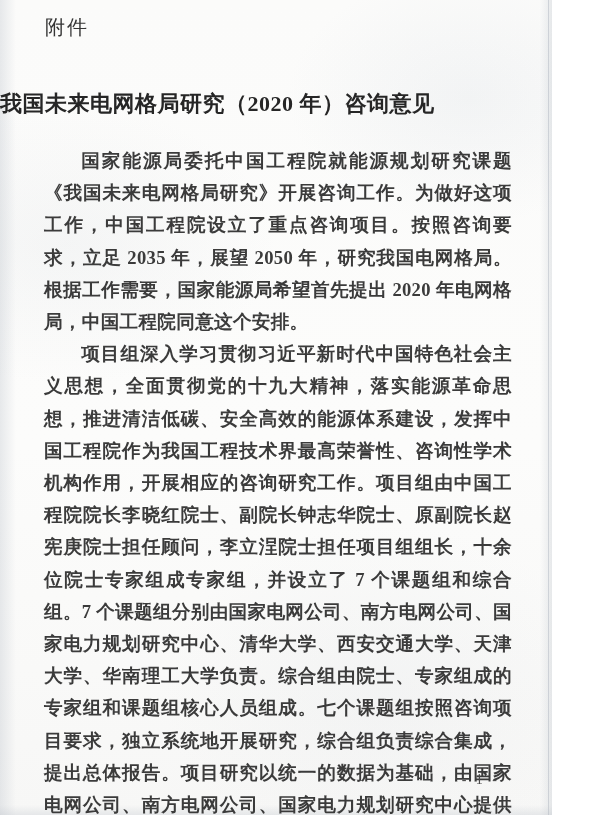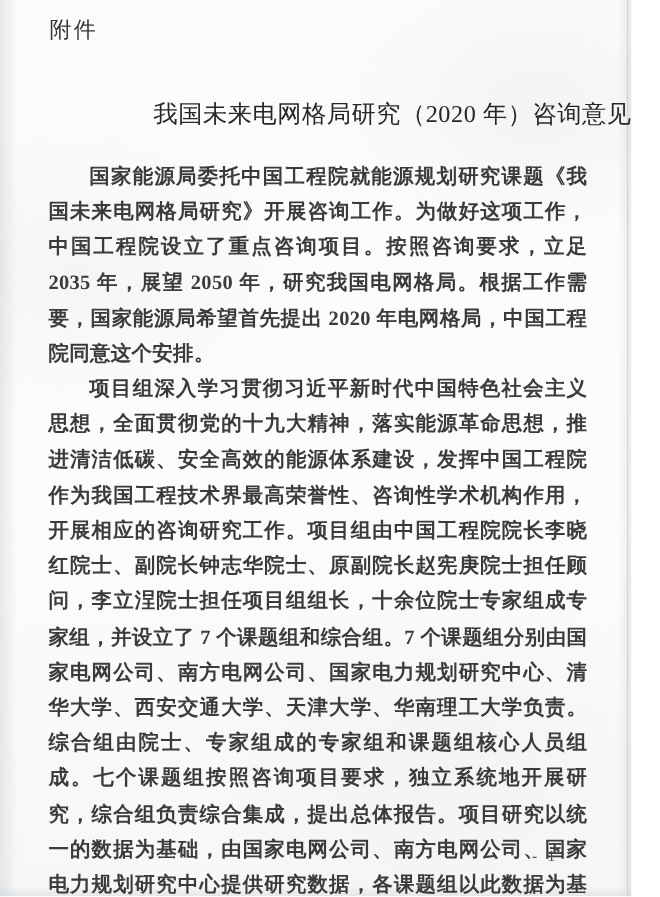--- a/index.html
+++ b/index.html
@@ -2,29 +2,30 @@
 <html><head>
 <meta charset="utf-8">
 <style>
   html, body {
     margin: 0;
     padding: 0;
     background: #ffffff;
   }
   .page {
     position: relative;
-    width: 574px;
+    width: 529px;
     height: 815px;
     overflow: hidden;
     background:
       radial-gradient(ellipse 300px 200px at 12% 30%, rgba(210,215,220,0.18), rgba(210,215,220,0) 70%),
       radial-gradient(ellipse 260px 180px at 85% 12%, rgba(205,212,220,0.20), rgba(205,212,220,0) 70%),
       radial-gradient(ellipse 320px 240px at 70% 85%, rgba(208,213,218,0.15), rgba(208,213,218,0) 70%),
       linear-gradient(180deg, #fbfbfa 0%, #fcfcfb 55%, #f7f7f6 100%);
     font-family: "Liberation Serif", "DejaVu Serif", serif;
+    padding-left: 23px;
   }
   
   .edge-left {
     position: absolute;
     left: 0; top: 0; bottom: 0;
     width: 16px;
     background: linear-gradient(90deg, rgba(190,196,204,0.35), rgba(190,196,204,0));
     pointer-events: none;
   }
   .edge-right {
@@ -54,23 +55,23 @@
     top: 14px;
     font-size: 20px;
     letter-spacing: 2px;
     color: #353535;
   }
   .doc-title {
     position: absolute;
     left: 0;
     right: 0;
     top: 74px;
-    text-align: right;
+    text-align: left;
     font-size: 22px;
-    font-weight: normal;
+    font-weight: bold;
     letter-spacing: 0.5px;
     color: #262626;
   }
   .doc-body {
     position: absolute;
     left: 44px;
     right: 40px;
     top: 145px;
     font-size: 18.6px;
     line-height: 32.2px;

